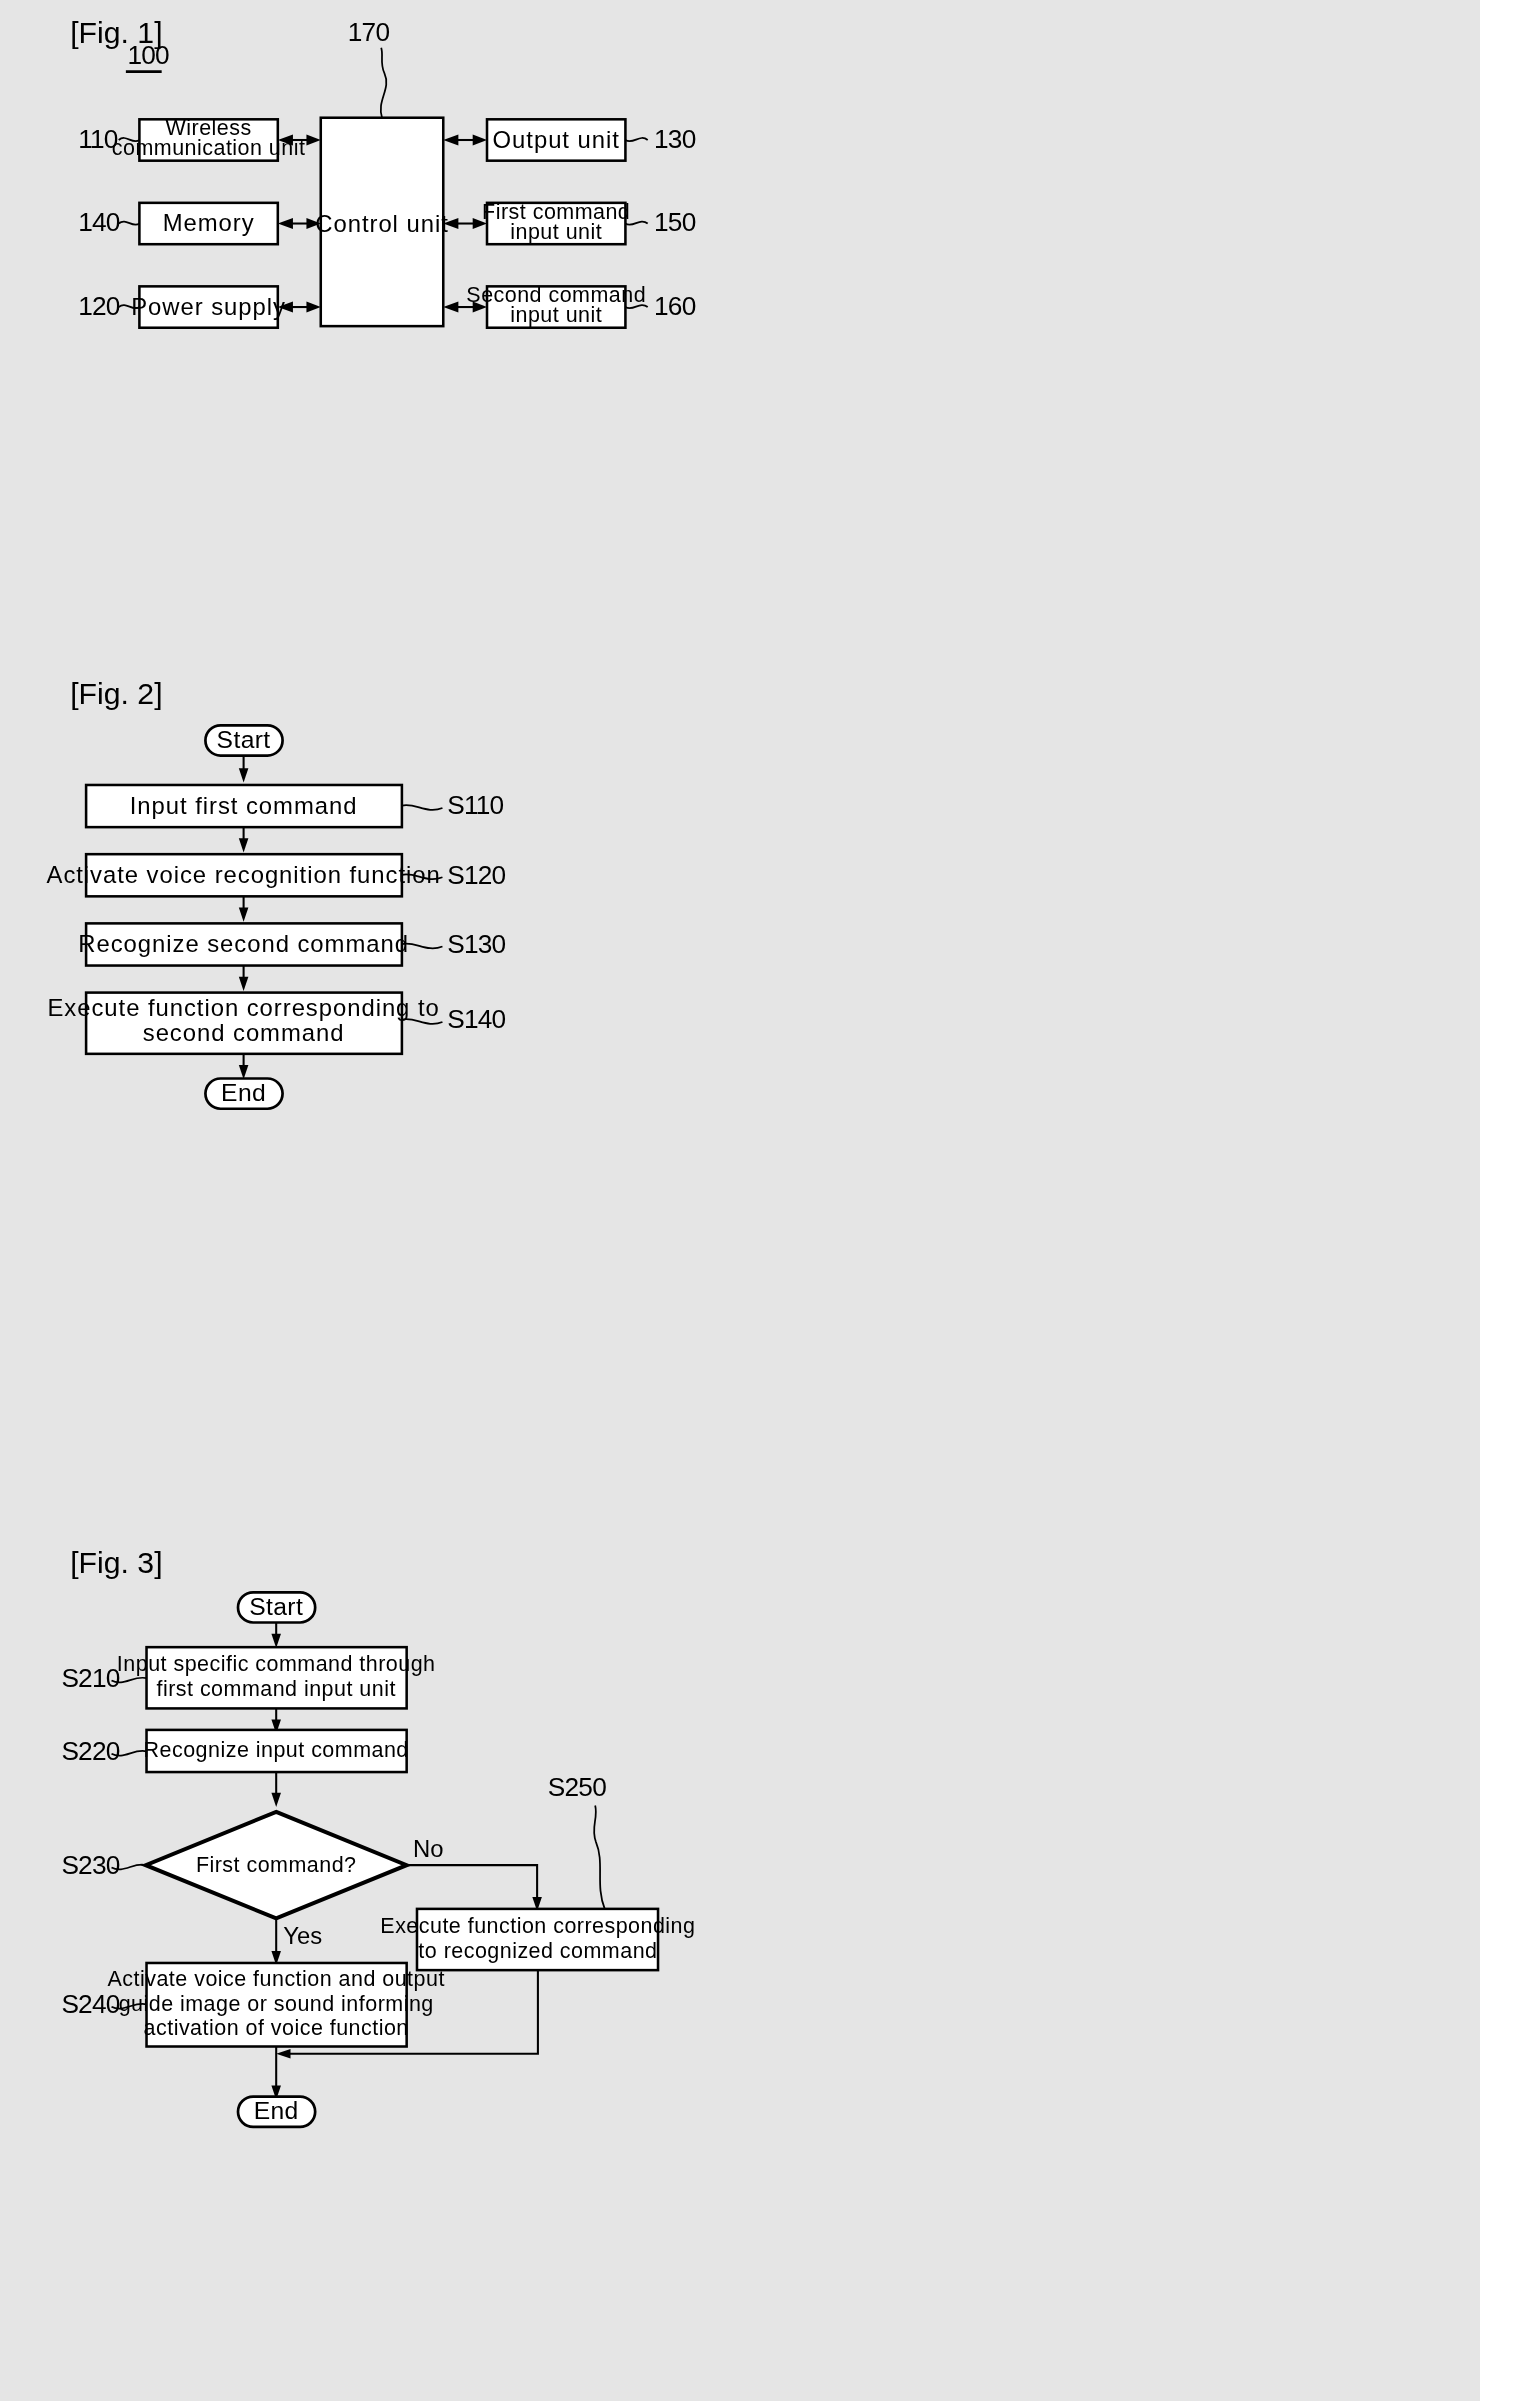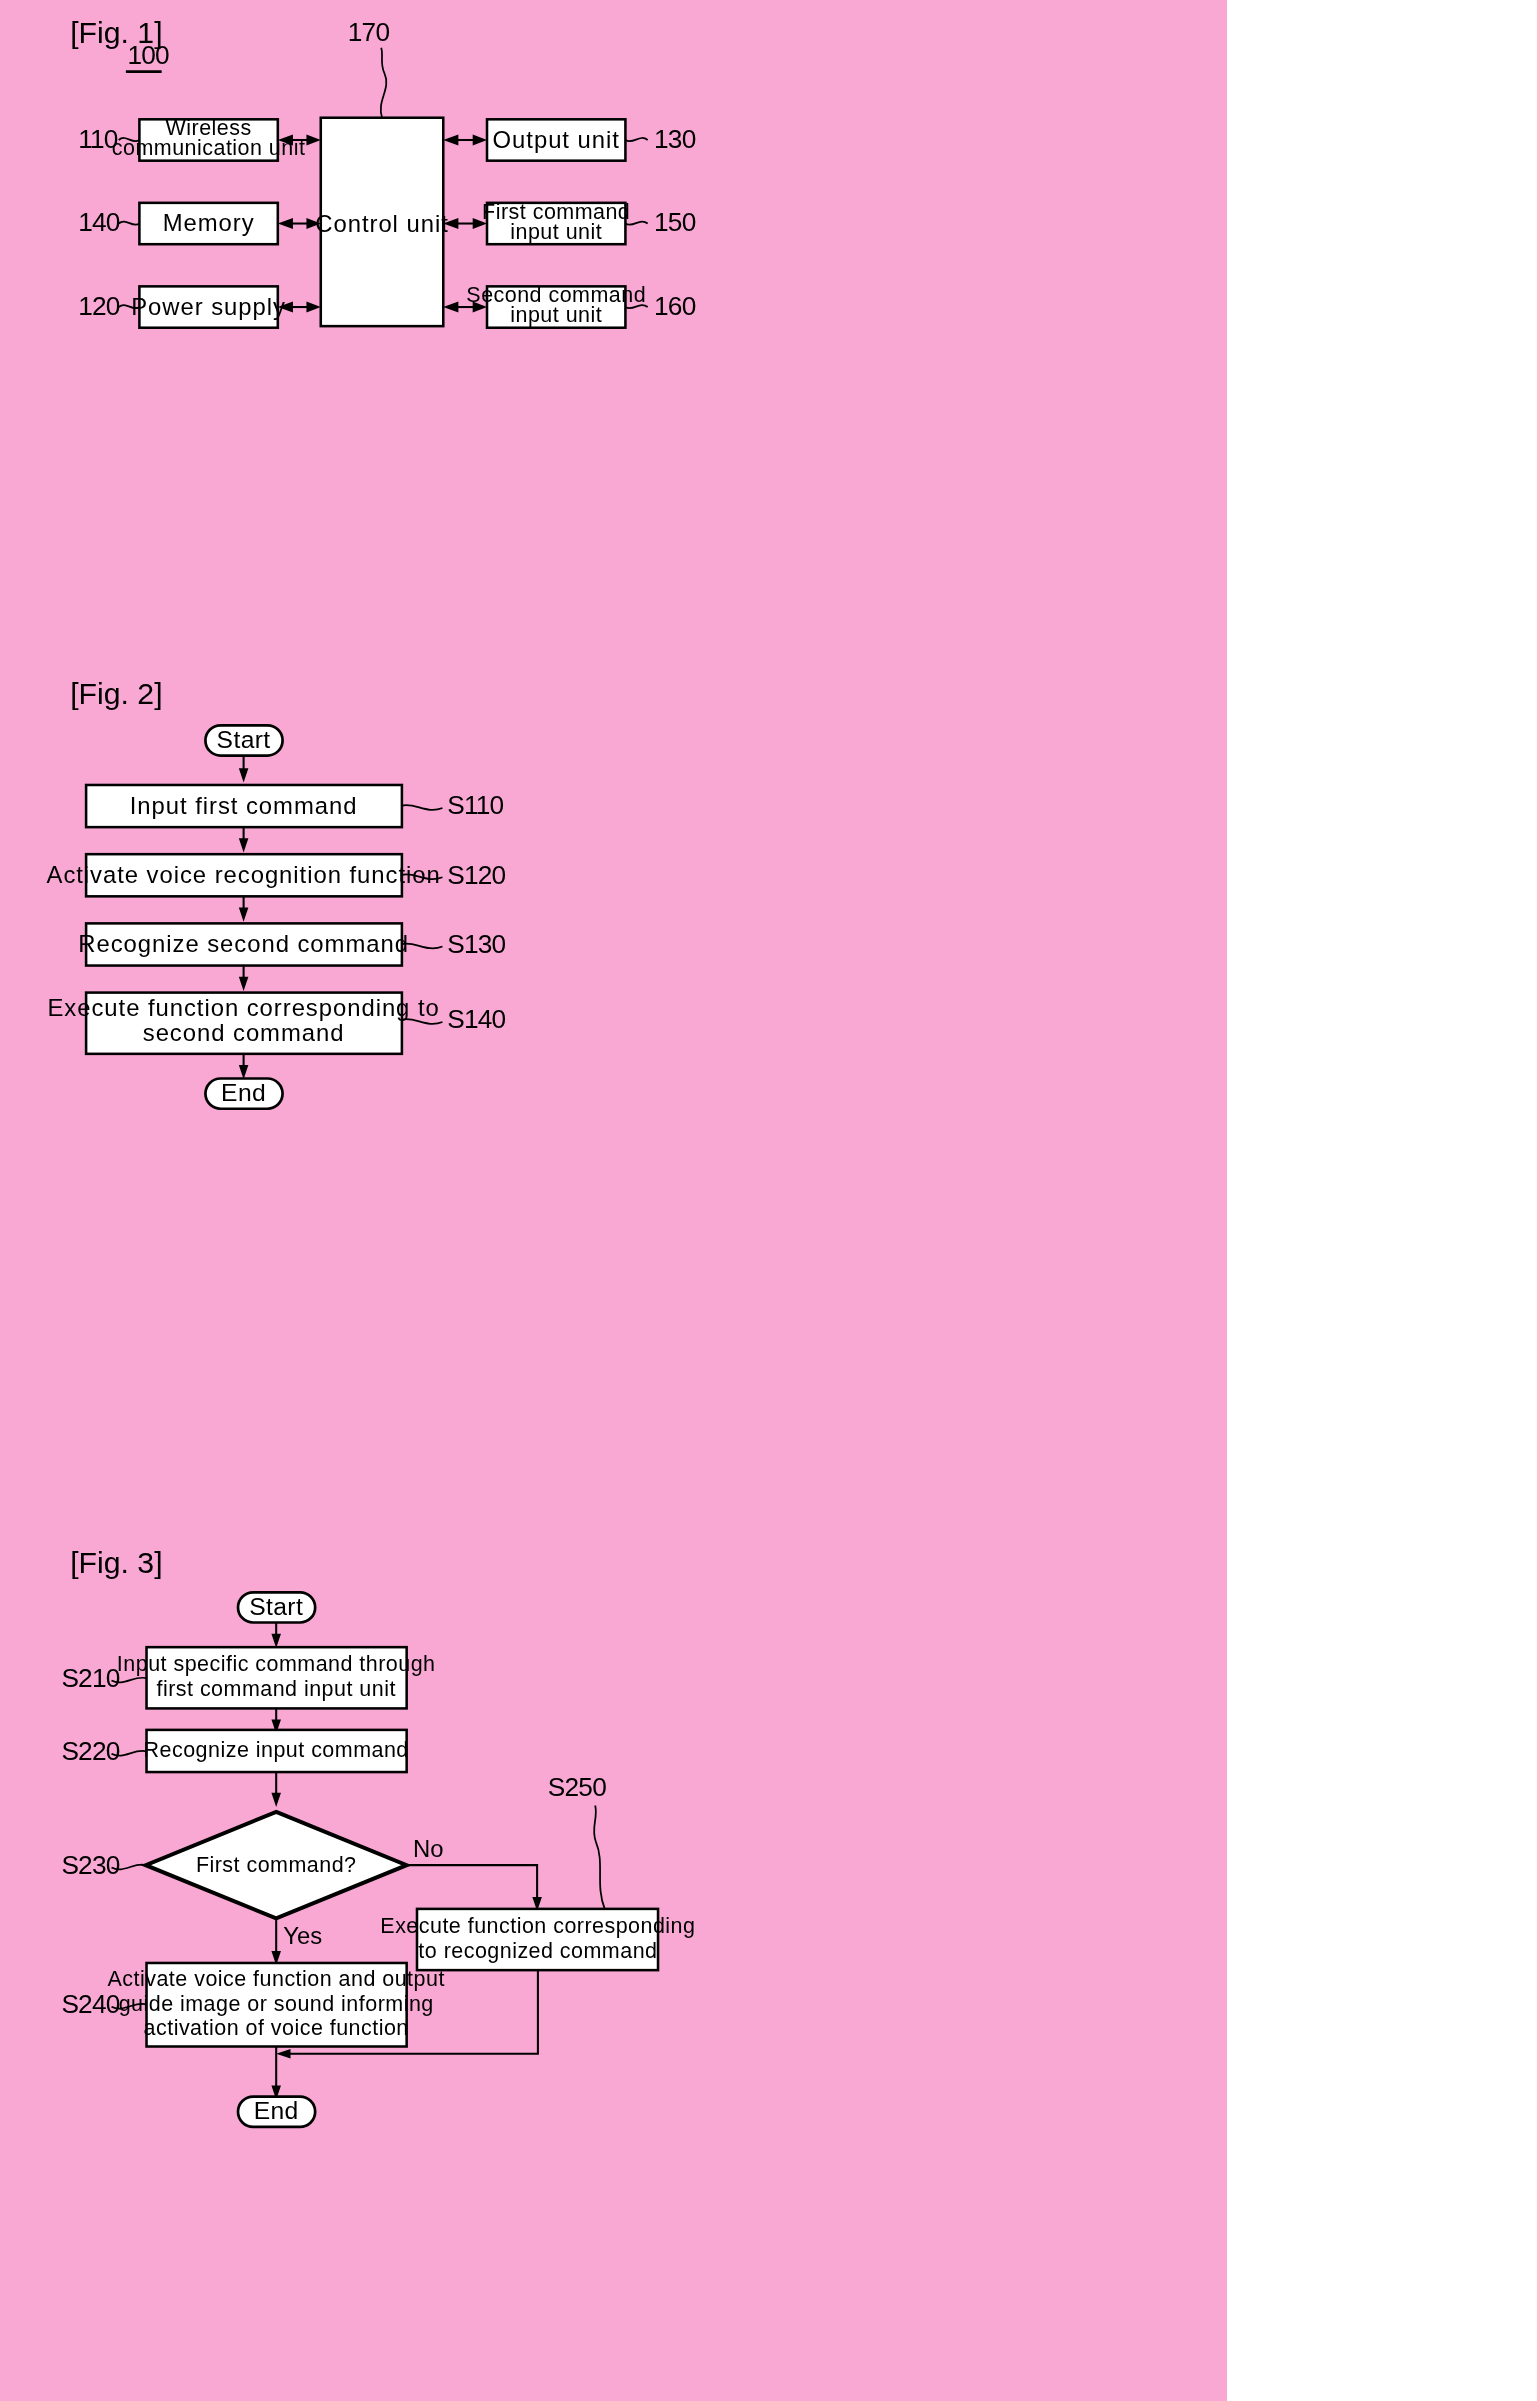--- a/index.html
+++ b/index.html
@@ -7,23 +7,23 @@
     margin: 0;
     padding: 0;
     background: #ffffff;
   }
   body {
     font-family: "Liberation Sans", sans-serif;
     color: #000000;
   }
   #page {
     position: relative;
-    width: 1227px;
+    width: 1480px;
     height: 2401px;
-    background: #f9a8d4;
+    background: #e5e5e5;
     overflow: hidden;
   }
   svg.fig {
     position: absolute;
     left: 0;
     top: 0;
     display: block;
   }
   .fig-label {
     font-family: "Liberation Sans", sans-serif;

